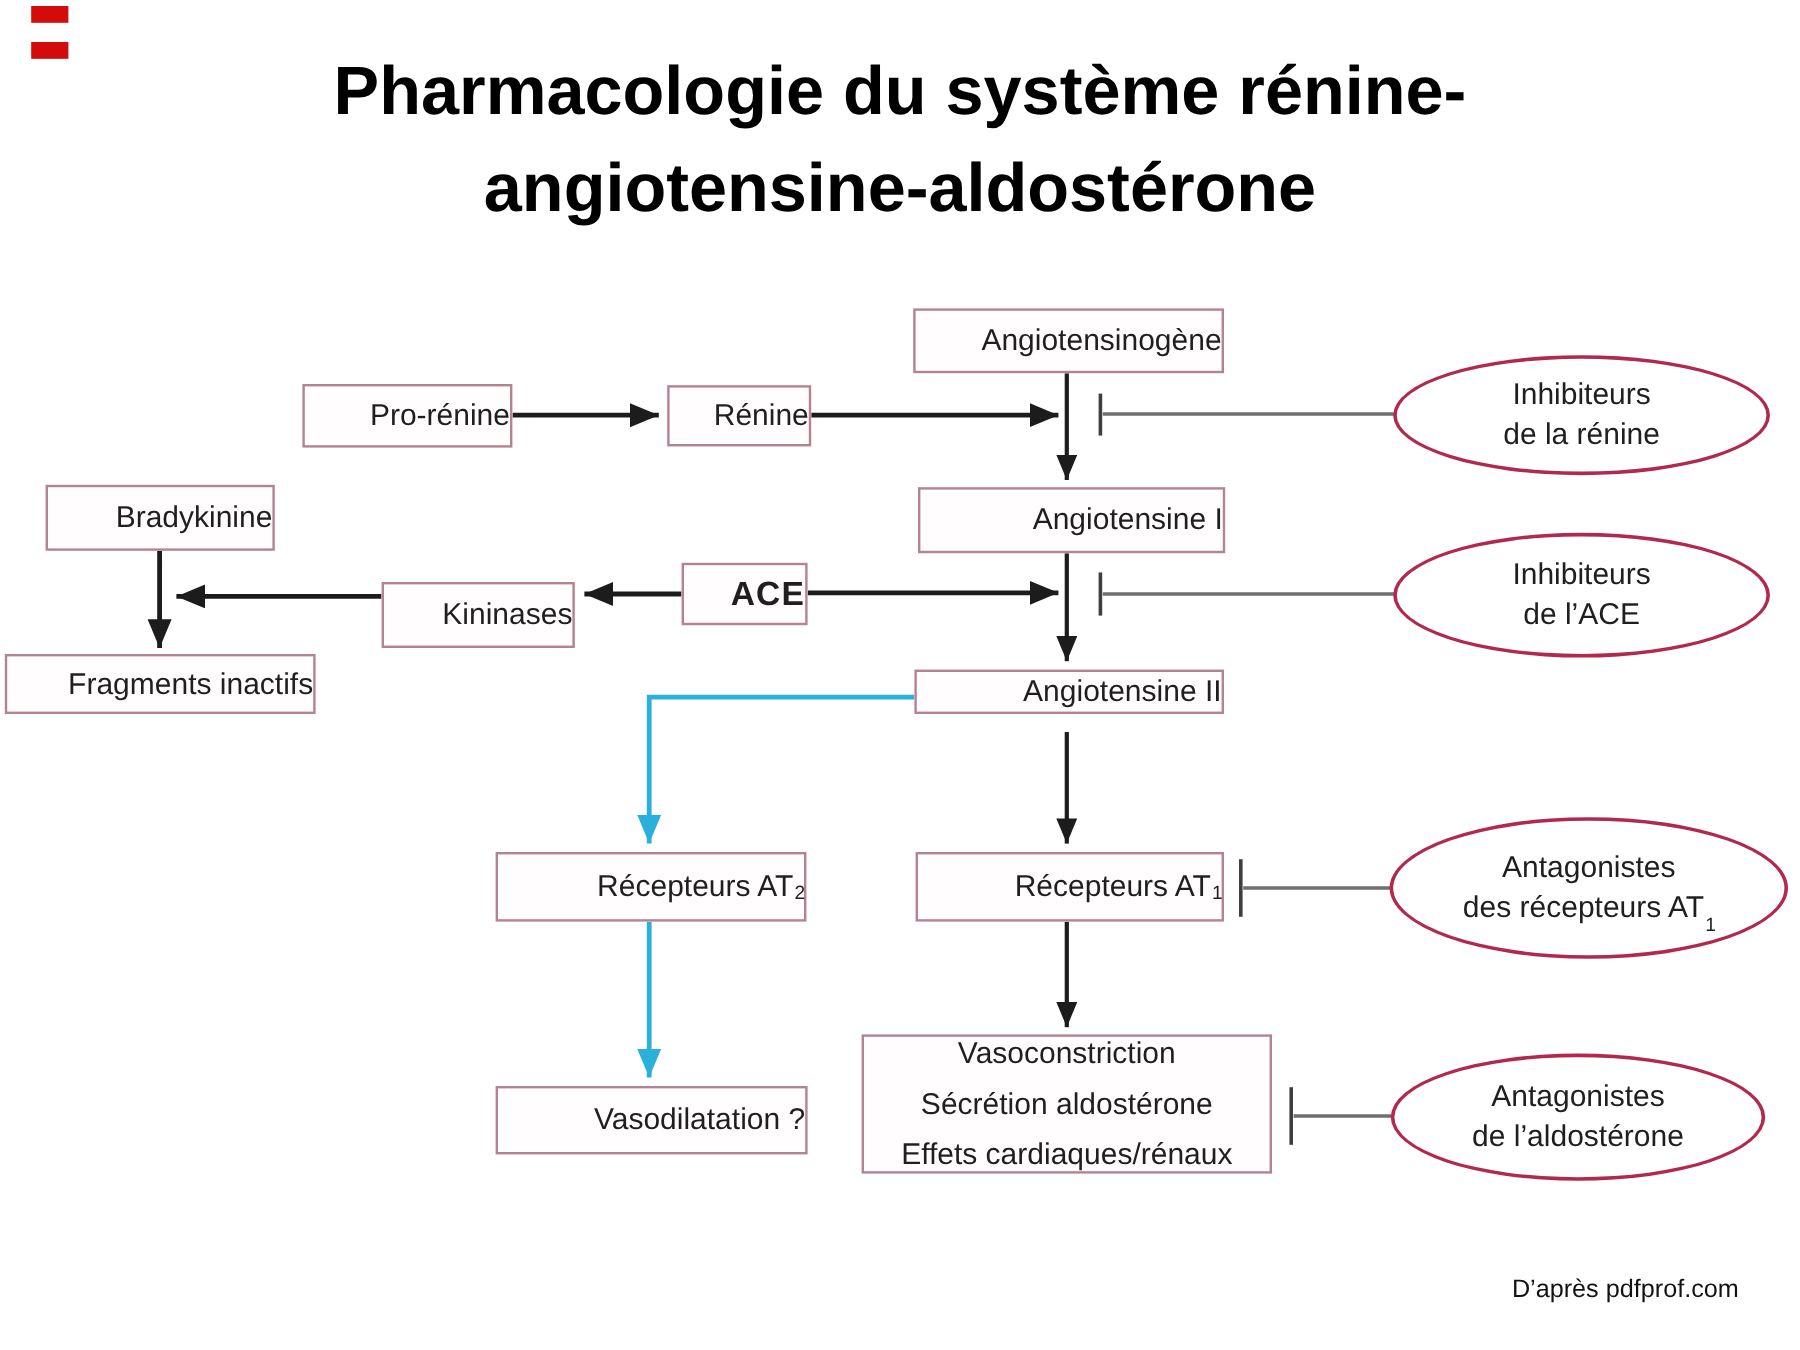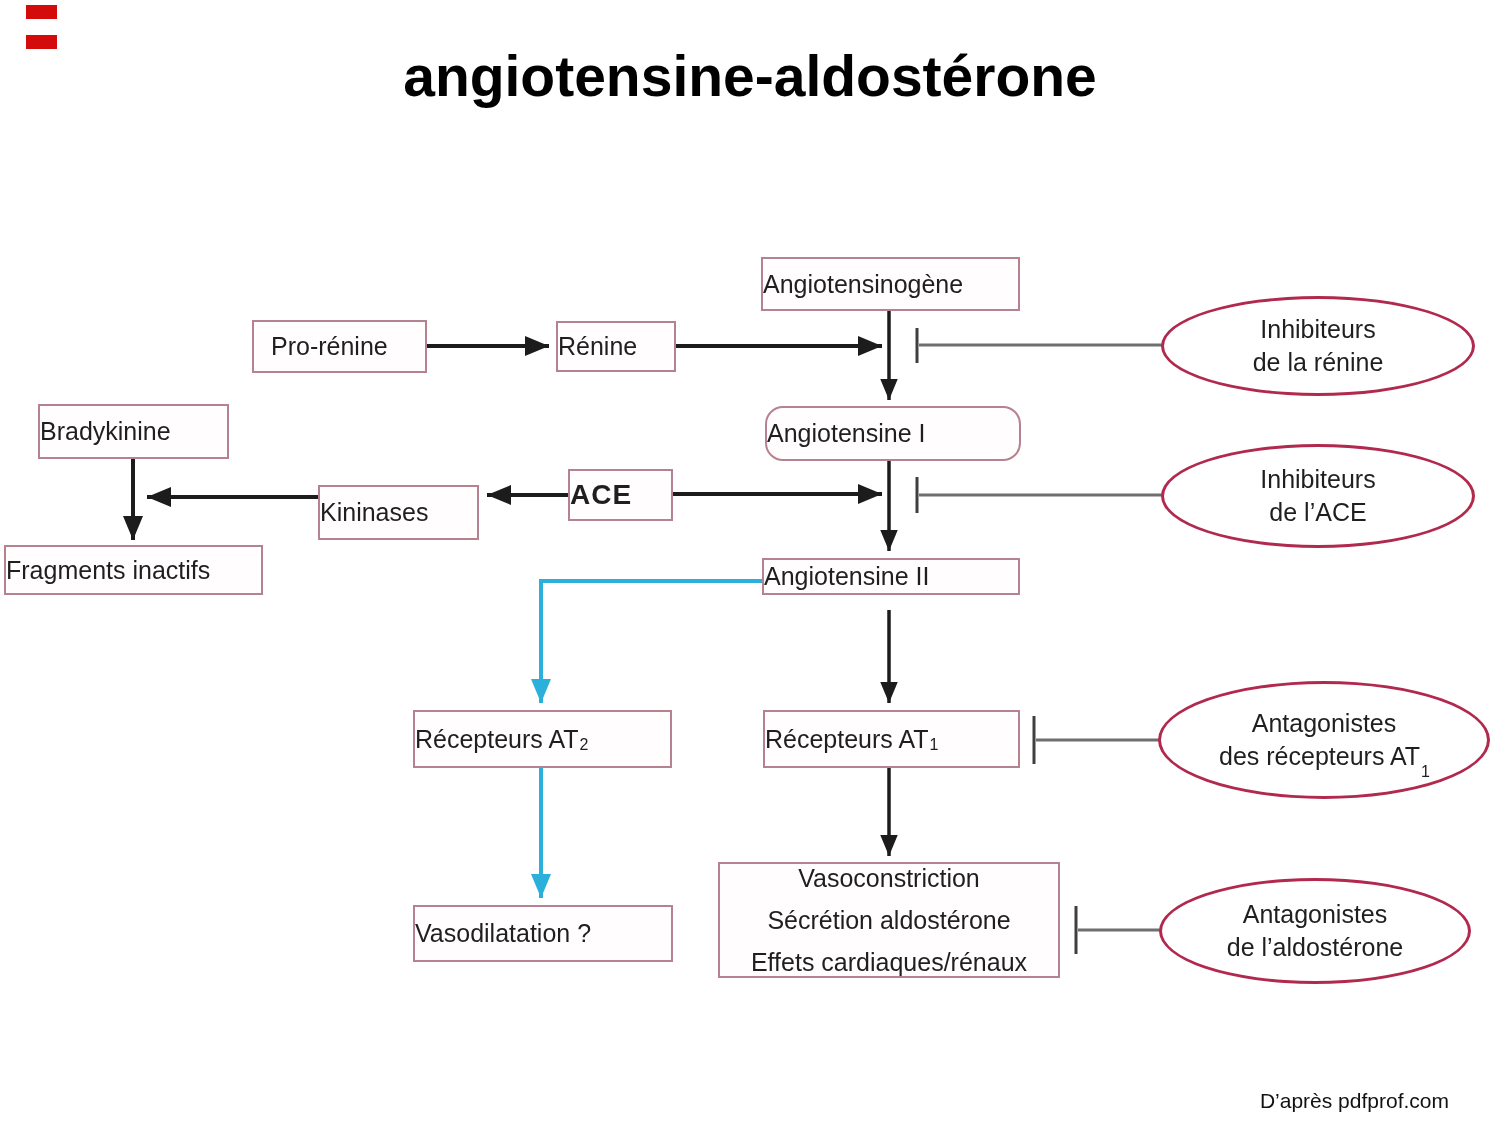--- a/index.html
+++ b/index.html
@@ -7,44 +7,45 @@
     position:relative;width:1500px;height:1125px;background:#ffffff;overflow:hidden;
     font-family:"Liberation Sans", sans-serif;
   }
   .redbar{position:absolute;left:26px;width:31px;height:14px;background:#d40b0b;}
   #title{
     position:absolute;left:0;right:0;top:36px;text-align:center;
     font-size:57px;font-weight:bold;color:#000;line-height:81px;letter-spacing:0px;
   }
   .node{
     position:absolute;border:2px solid #b5838f;background:#fffdfd;
-    display:flex;align-items:center;justify-content:flex-start;
+    display:flex;align-items:center;justify-content:flex-end;
     font-size:25px;color:#1f1f1f;white-space:nowrap;box-sizing:border-box;
   }
   .node.bold{font-weight:bold;font-size:28px;letter-spacing:1px;}
   .node.multiline{flex-direction:column;white-space:nowrap;justify-content:center;}
   .node.multiline .bx-line{line-height:42px;}
   .ellipse{
     position:absolute;border:3px solid #b12a4e;border-radius:50%;background:#ffffff;
     display:flex;flex-direction:column;align-items:center;justify-content:center;
     font-size:25px;color:#1f1f1f;line-height:33px;white-space:nowrap;box-sizing:border-box;
   }
   sub.sb{font-size:16px;line-height:0;position:relative;top:6px;left:1px;}
   #connectors{position:absolute;left:0;top:0;pointer-events:none;}
-  #credit{position:absolute;top:1063px;right:51px;font-size:21px;color:#121212;margin-top:26px;}
+  #credit{position:absolute;top:1063px;right:51px;font-size:21px;color:#121212;}
 </style>
 </head>
 <body>
 
 <div id="slide">
 
   <div class="redbar" style="top:5px;"></div>
   <div class="redbar" style="top:35px;"></div>
 
   <div id="title">
+    <div>Pharmacologie du système rénine-</div>
     <div>angiotensine-aldostérone</div>
   </div>
 
   <svg id="connectors" width="1500" height="1125" viewBox="0 0 1500 1125">
     <defs>
       <marker id="ab" markerWidth="7" markerHeight="6" refX="6" refY="2.5" orient="auto">
         <path d="M0,0 L6,2.5 L0,5 Z" fill="#1c1c1c"></path>
       </marker>
       <marker id="ac" markerWidth="7" markerHeight="6" refX="6" refY="2.5" orient="auto">
         <path d="M0,0 L6,2.5 L0,5 Z" fill="#2bafdb"></path>
@@ -80,21 +81,21 @@
   </div>
   <div class="node" style="left:252px;top:320px;width:175px;height:53px;padding-left:17px;">
     <span>Pro-rénine</span>
   </div>
   <div class="node" style="left:556px;top:321px;width:120px;height:51px;">
     <span>Rénine</span>
   </div>
   <div class="node" style="left:38px;top:404px;width:191px;height:55px;">
     <span>Bradykinine</span>
   </div>
-  <div class="node" style="left:765px;top:406px;width:256px;height:55px;border-radius:18px;">
+  <div class="node" style="left:765px;top:406px;width:256px;height:55px;">
     <span>Angiotensine I</span>
   </div>
   <div class="node" style="left:318px;top:469px;width:161px;height:55px;margin-top:16px;">
     <span>Kininases</span>
   </div>
   <div class="node bold" style="left:568px;top:469px;width:105px;height:52px;">
     <span>ACE</span>
   </div>
   <div class="node" style="left:4px;top:545px;width:259px;height:50px;">
     <span>Fragments inactifs</span>

